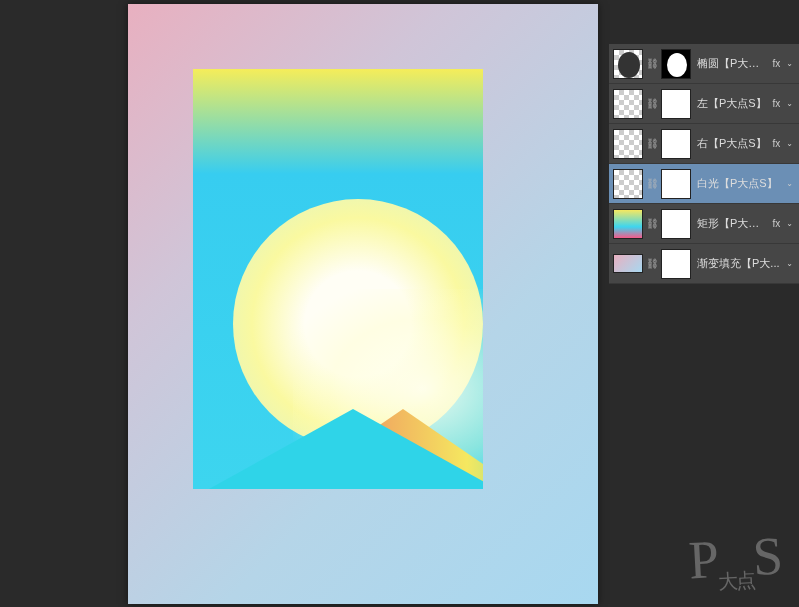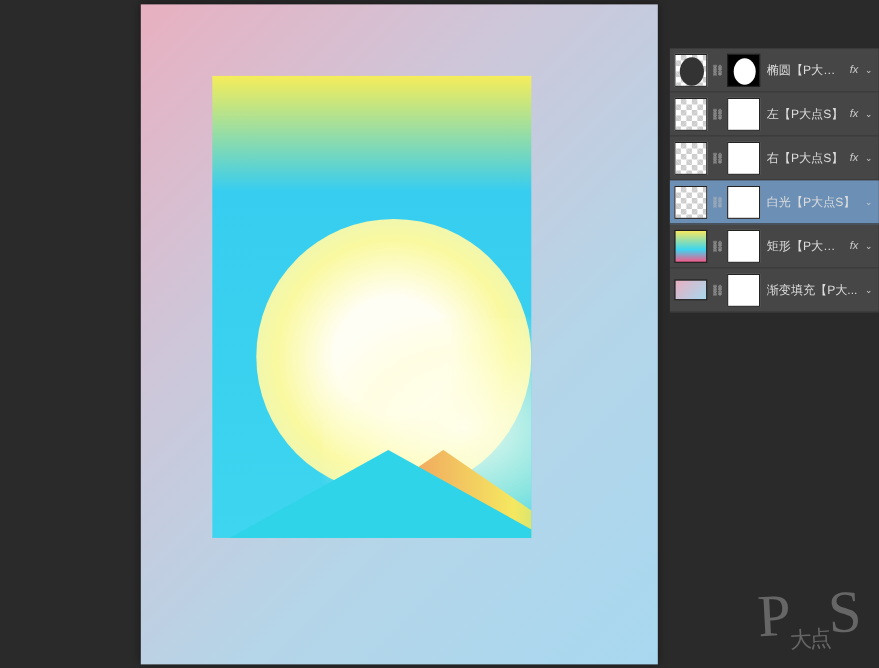--- a/index.html
+++ b/index.html
@@ -144,21 +144,20 @@
     .layer-name {
       flex: 1;
       font-size: 11px;
       white-space: nowrap;
       overflow: hidden;
       text-overflow: ellipsis;
       padding-left: 3px;
     }
     .fx-badge {
       font-size: 10px;
-      font-style: italic;
       color: #ccc;
       padding-right: 1px;
     }
     .chev {
       font-size: 8px;
       color: #ccc;
       padding: 0 2px;
     }
     .watermark {
       position: absolute;

